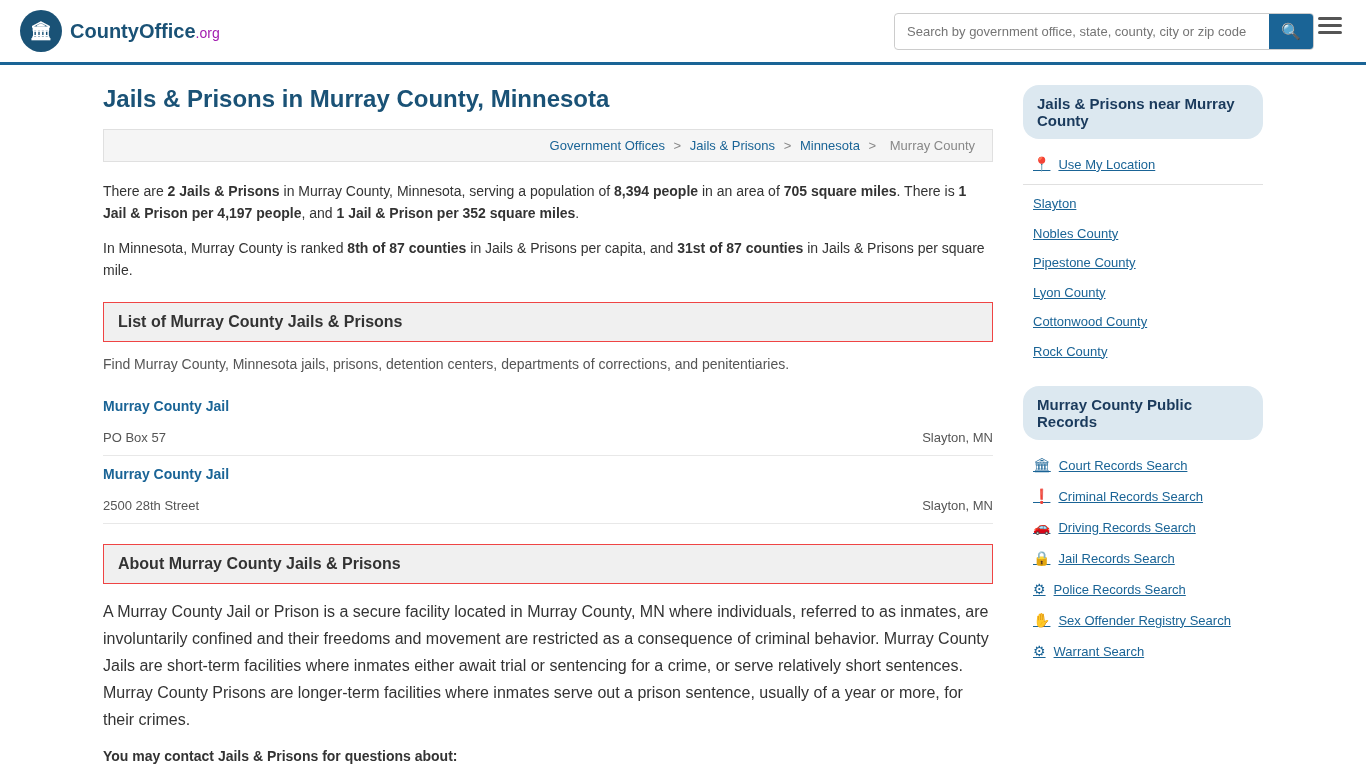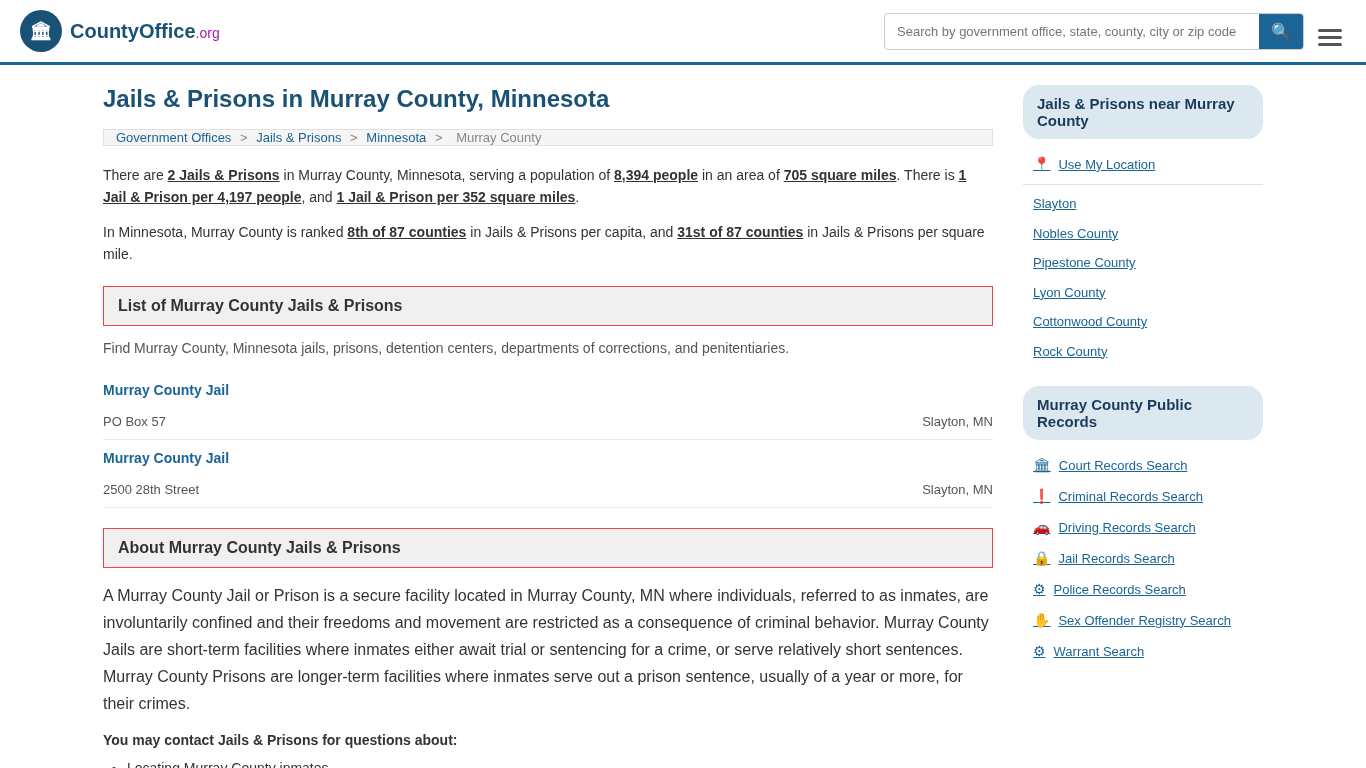--- a/index.html
+++ b/index.html
@@ -36,22 +36,21 @@
       font-weight: bold;
       color: #1a5276;
     }
     .logo-text span {
       color: #a21caf;
       font-weight: normal;
       font-size: 14px;
     }
     .header-right {
       display: flex;
-      align-items: flex-end;
-      gap: 10px;
+      align-items: flex-start;
     }
     .search-bar {
       display: flex;
       align-items: center;
       border: 1px solid #ccc;
       border-radius: 4px;
       overflow: hidden;
       width: 420px;
     }
     .search-bar input {
@@ -103,44 +102,44 @@
       flex: 1;
     }
     .page-title {
       font-size: 24px;
       font-weight: bold;
       color: #1a5276;
       margin-bottom: 16px;
     }
     .breadcrumb {
       background: #f5f5f5;
-      padding: 0 12px;
+      padding: 8px 12px;
       font-size: 13px;
       color: #555;
       margin-bottom: 18px;
       border: 1px solid #e0e0e0;
+      text-align: right;
     }
     .breadcrumb a {
       color: #1a6496;
       text-decoration: none;
     }
     .breadcrumb span {
       margin: 0 5px;
       color: #888;
     }
 
     .intro-text {
       font-size: 14px;
       line-height: 1.6;
       margin-bottom: 12px;
       color: #333;
     }
     .intro-text strong {
       font-weight: bold;
-      text-decoration: underline;
     }
 
     .section-header {
       background: #f0f0f0;
       padding: 10px 14px;
       font-size: 16px;
       font-weight: bold;
       color: #333;
       margin: 20px 0 14px 0;
       border: 1px solid #ef4444;

